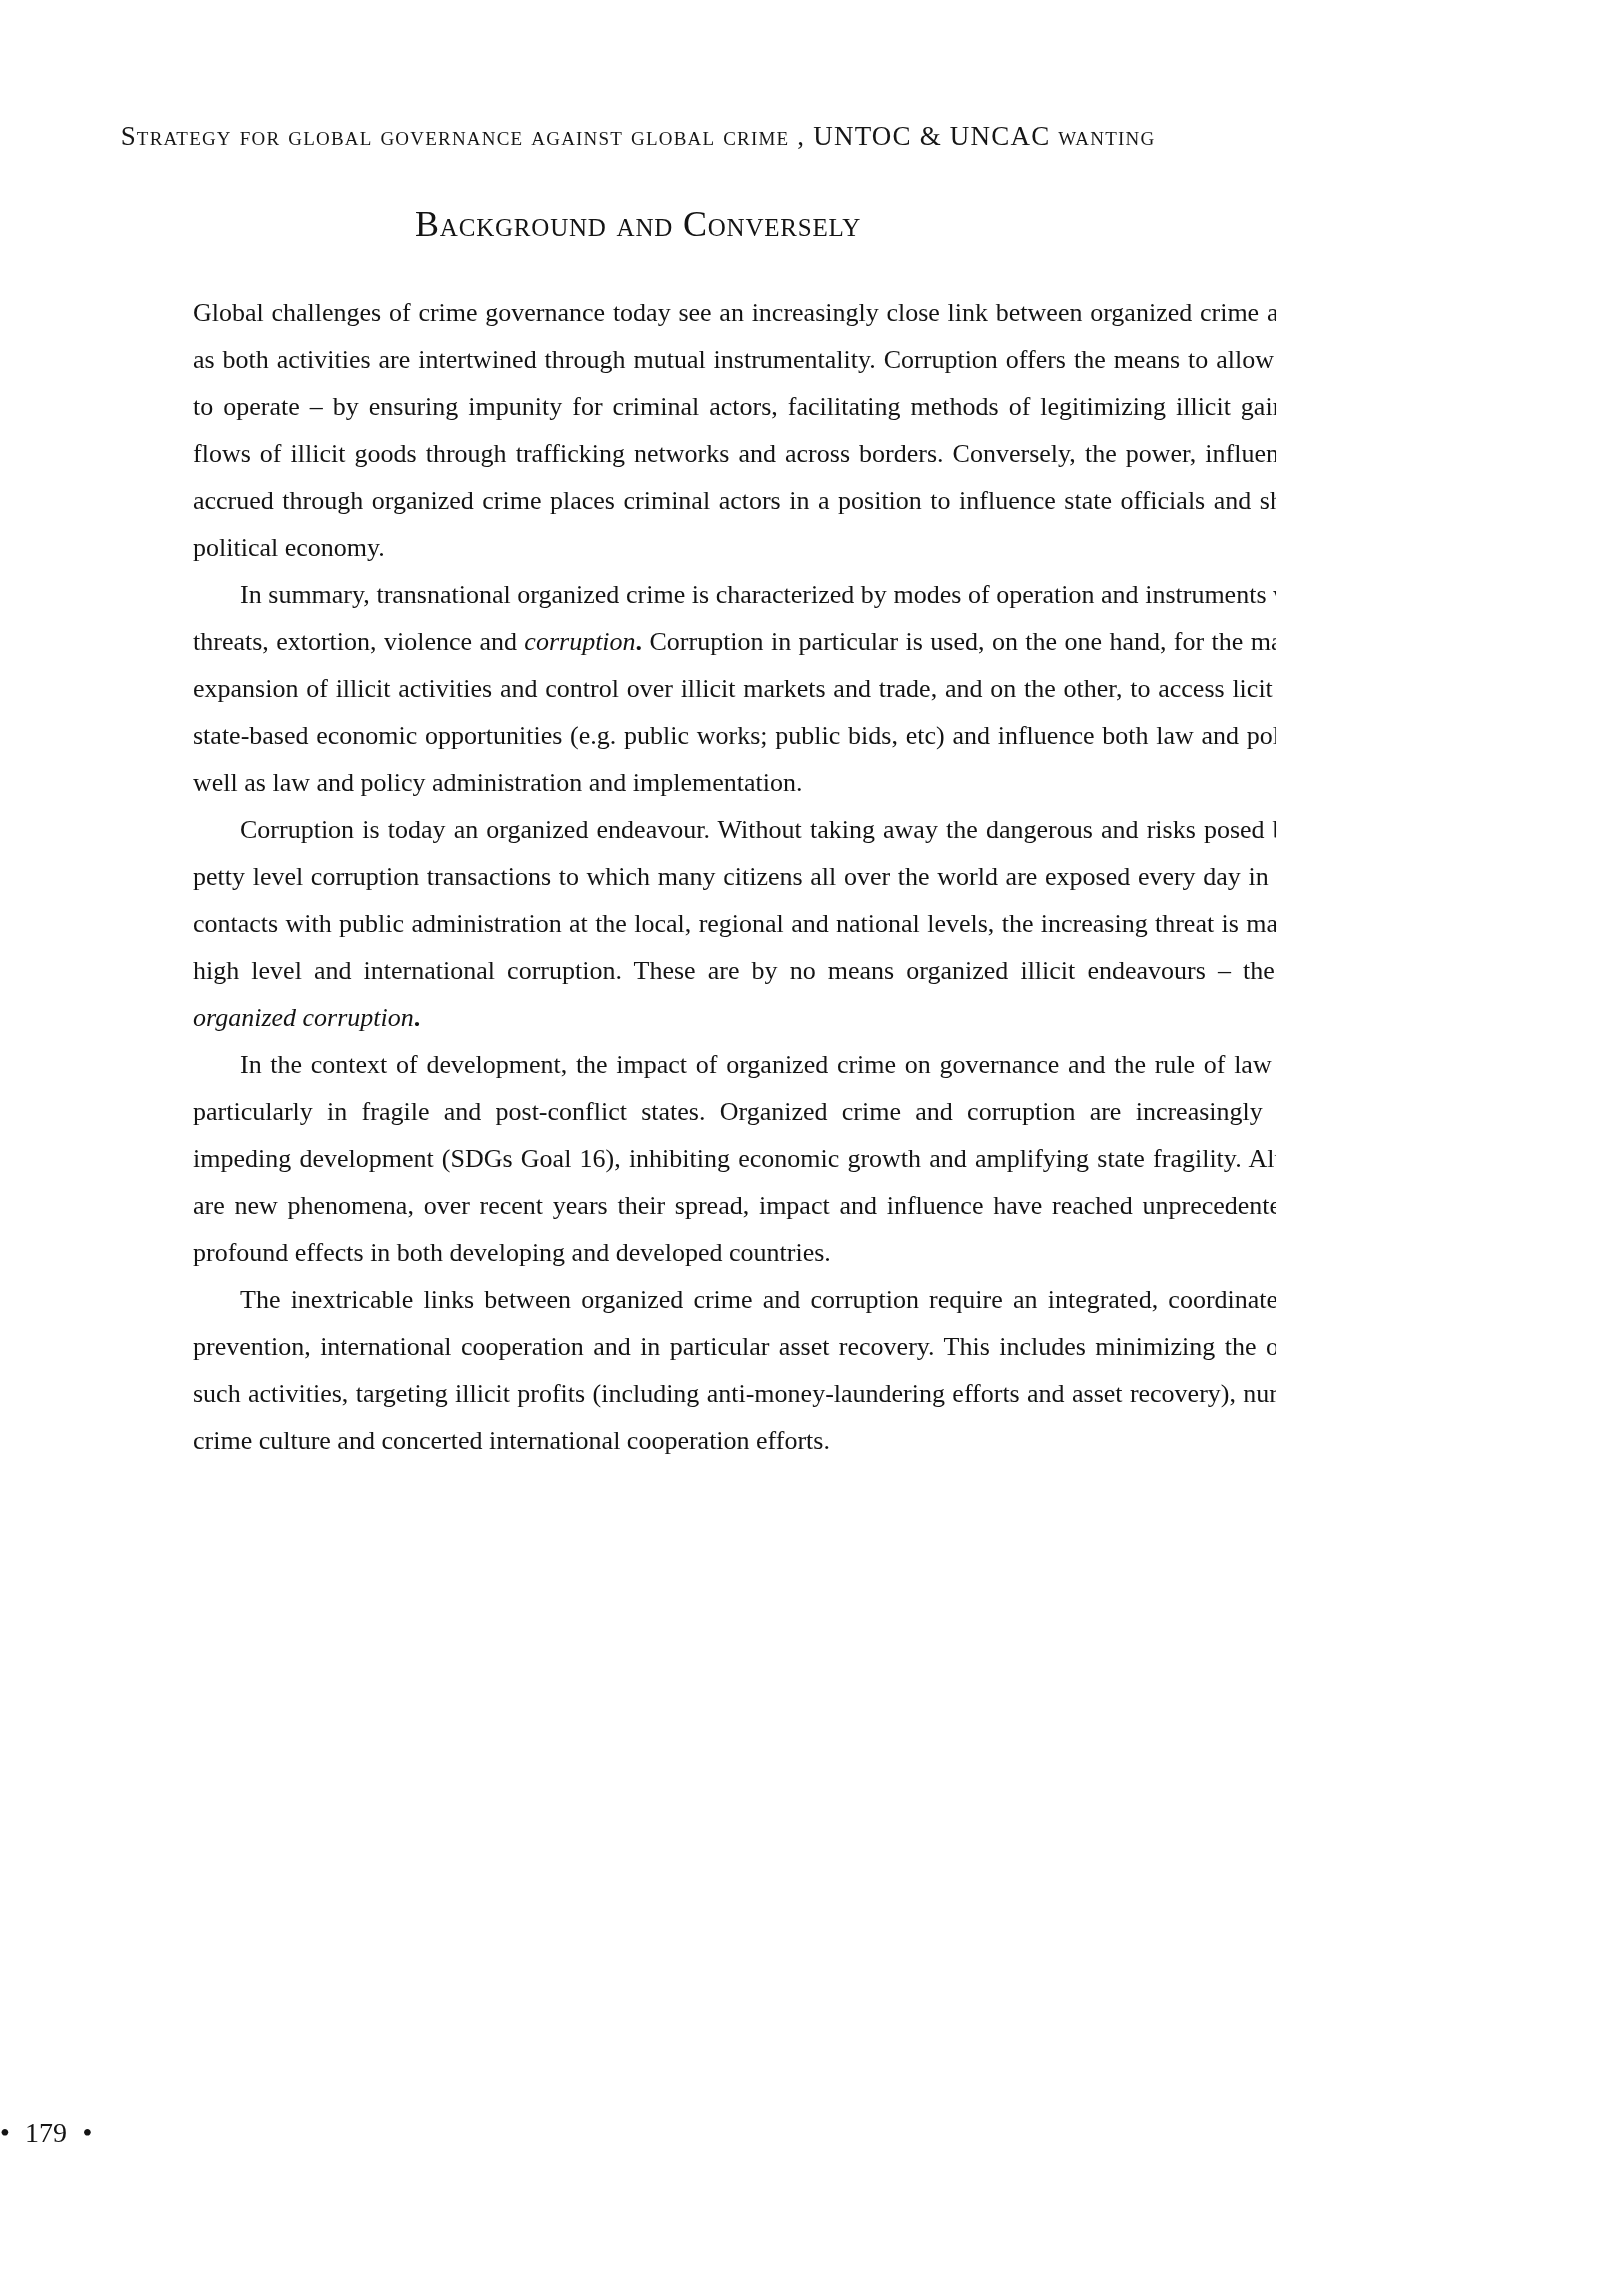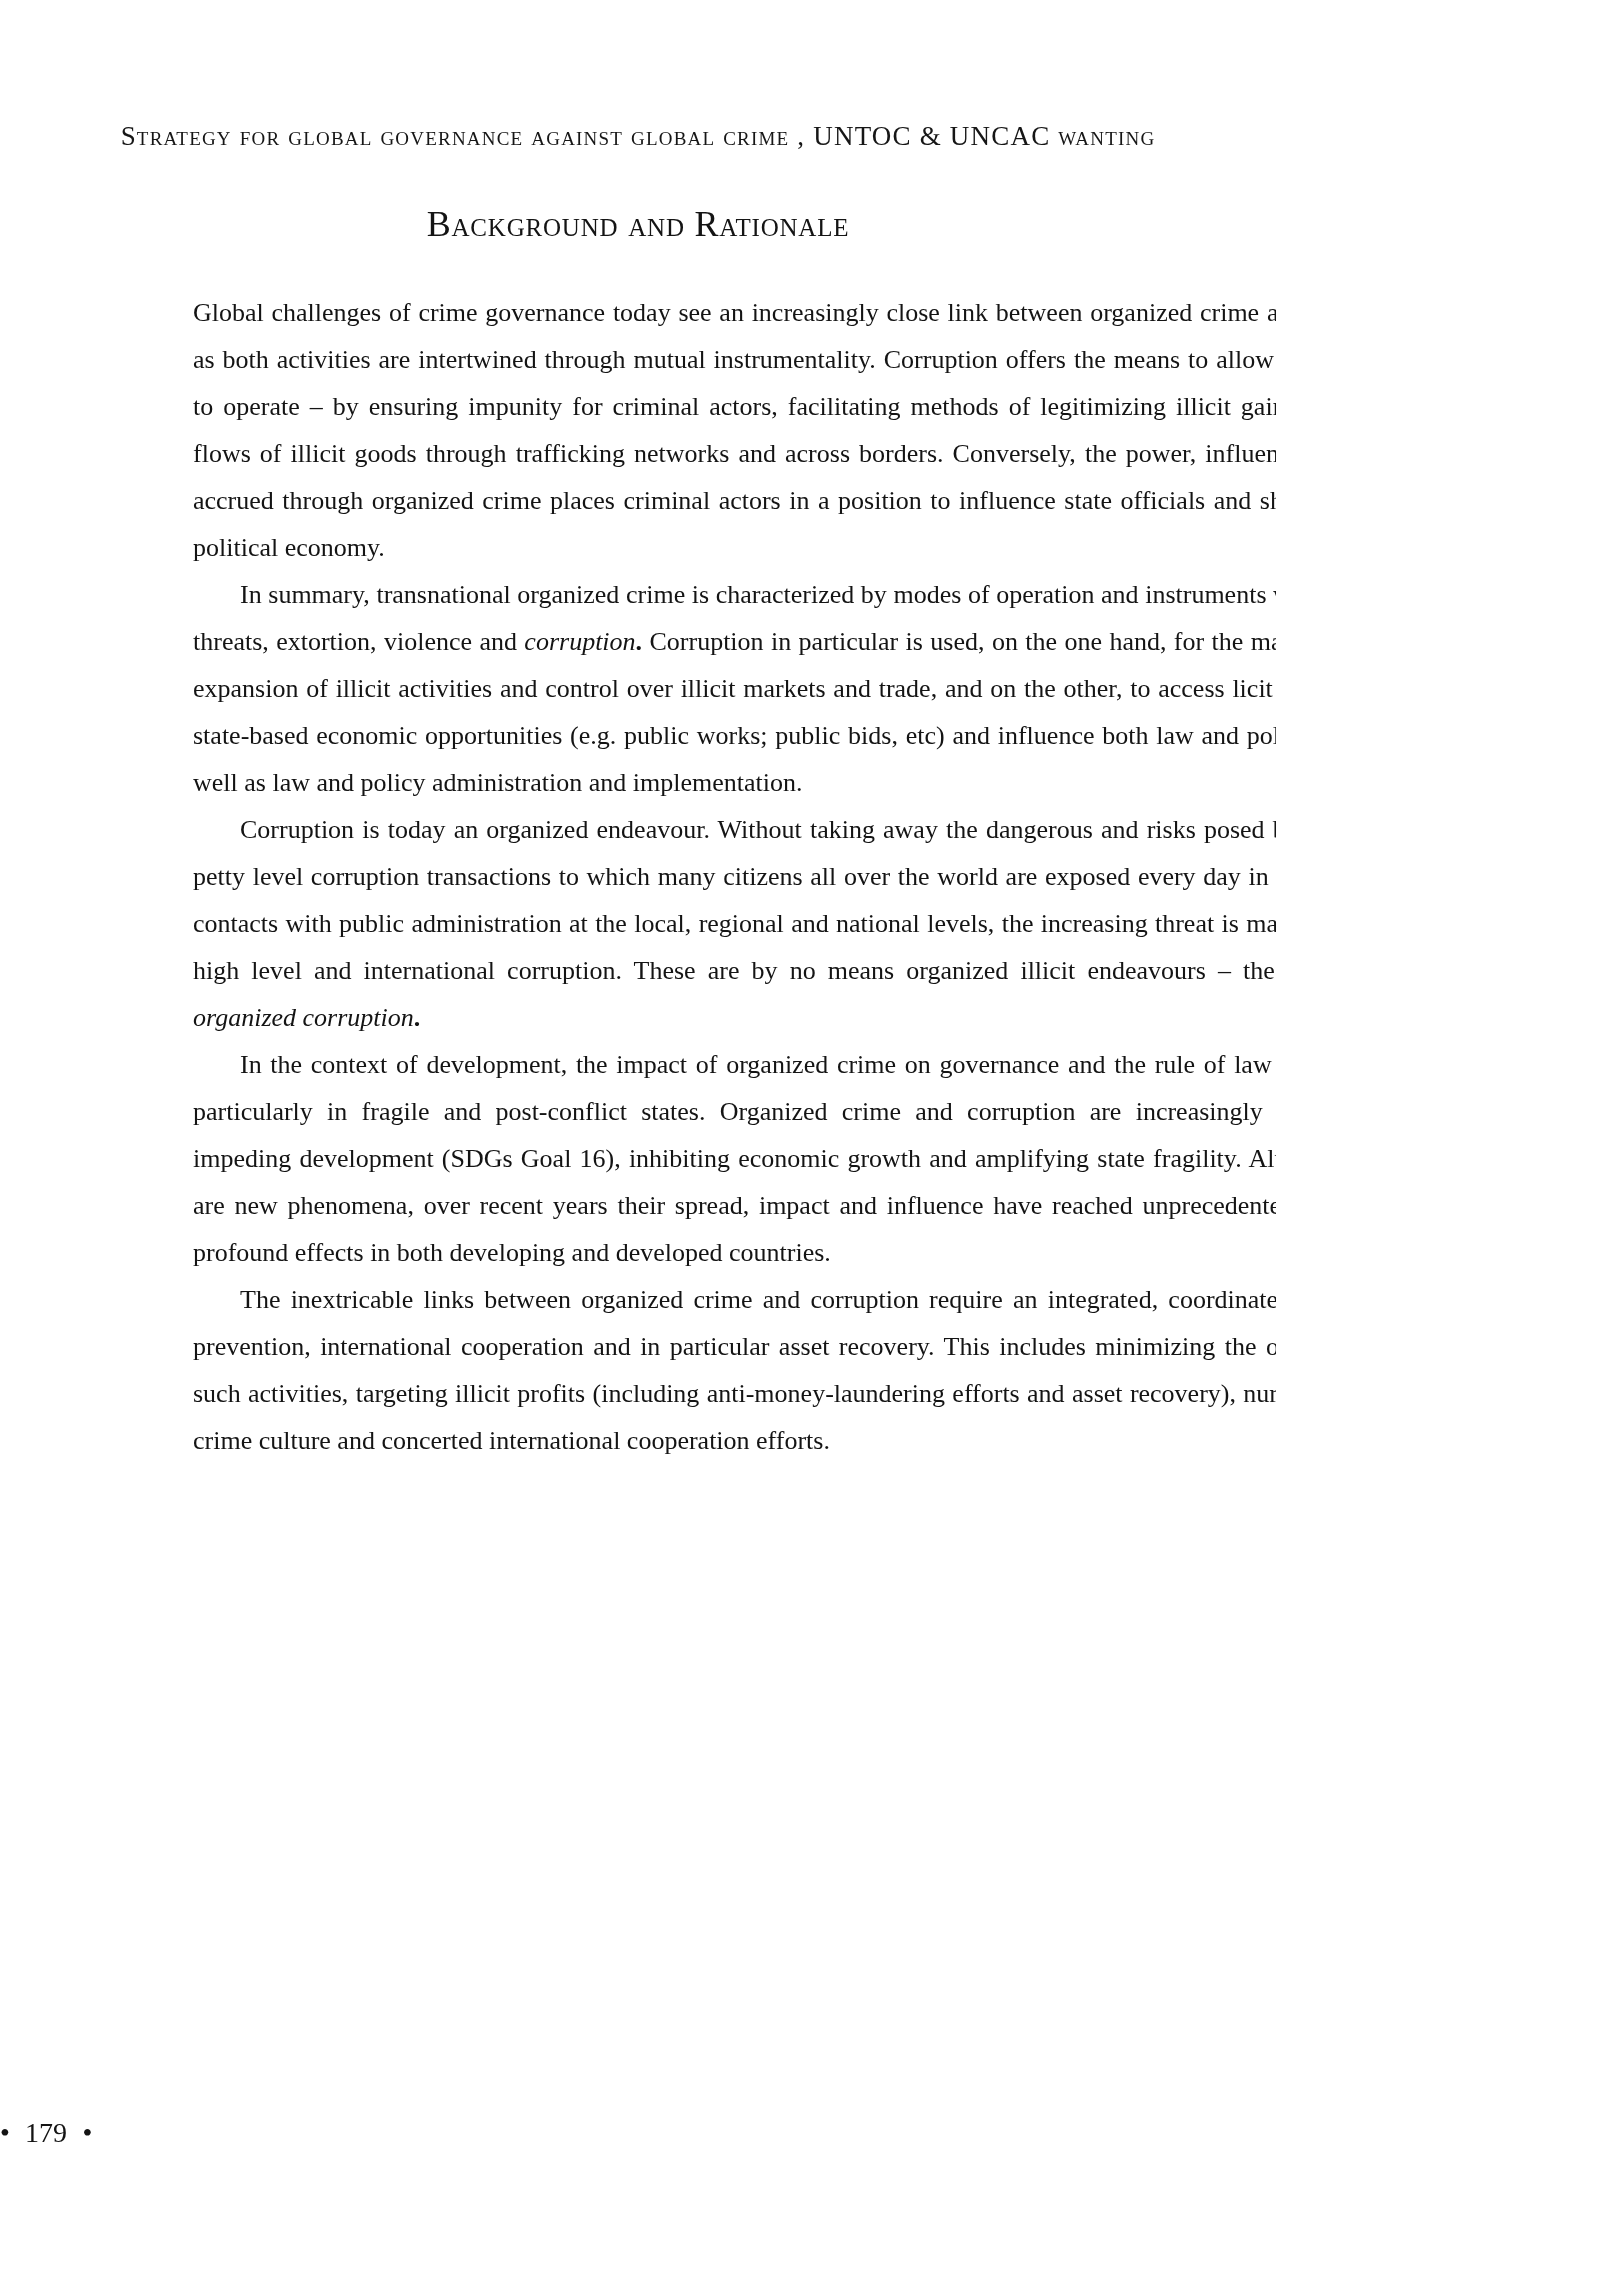--- a/index.html
+++ b/index.html
@@ -61,21 +61,21 @@
     word-spacing: 8.3px;
     color: #141414;
   }
 </style>
 </head>
 <body>
 
 <div class="page">
   <div class="running-header">Strategy for global governance against global crime , UNTOC &amp; UNCAC wanting</div>
 
-  <h1 class="section-title">Background and Rationale</h1>
+  <h1 class="section-title">Background and Conversely</h1>
 
   <div class="body-text">
       <p class="para"><span>Global challenges of crime governance today see an increasingly close link between organized crime and corruption, as both activities are intertwined through mutual instrumentality. Corruption offers the means to allow illicit markets to operate – by ensuring impunity for criminal actors, facilitating methods of legitimizing illicit gains or ensuring flows of illicit goods through trafficking networks and across borders. Conversely, the power, influence and wealth accrued through organized crime places criminal actors in a position to influence state officials and shape the wider political economy.</span></p>
       <p class="para indent"><span>In summary, transnational organized crime is characterized by modes of operation and instruments which include: threats, extortion, violence and </span><span class="italic">corruption</span><span class="bold">.</span><span> Corruption in particular is used, on the one hand, for the maintenance and expansion of illicit activities and control over illicit markets and trade, and on the other, to access licit market and/or state-based economic opportunities (e.g. public works; public bids, etc) and influence both law and policy making as well as law and policy administration and implementation.</span></p>
       <p class="para indent"><span>Corruption is today an organized endeavour. Without taking away the dangerous and risks posed by the routine, petty level corruption transactions to which many citizens all over the world are exposed every day in their everyday contacts with public administration at the local, regional and national levels, the increasing threat is manifested in the high level and international corruption. These are by no means organized illicit endeavours – the </span><span class="italic">transnational organized corruption</span><span class="bold">.</span></p>
       <p class="para indent"><span>In the context of development, the impact of organized crime on governance and the rule of law is heightened, particularly in fragile and post-conflict states. Organized crime and corruption are increasingly recognized as impeding development (SDGs Goal 16), inhibiting economic growth and amplifying state fragility. Although neither are new phenomena, over recent years their spread, impact and influence have reached unprecedented levels, with profound effects in both developing and developed countries.</span></p>
       <p class="para indent"><span>The inextricable links between organized crime and corruption require an integrated, coordinated approach to prevention, international cooperation and in particular asset recovery. This includes minimizing the opportunity for such activities, targeting illicit profits (including anti-money-laundering efforts and asset recovery), nurturing an anti-crime culture and concerted international cooperation efforts.</span></p>
     </div>
 
   <div class="page-number">• 179 •</div>

